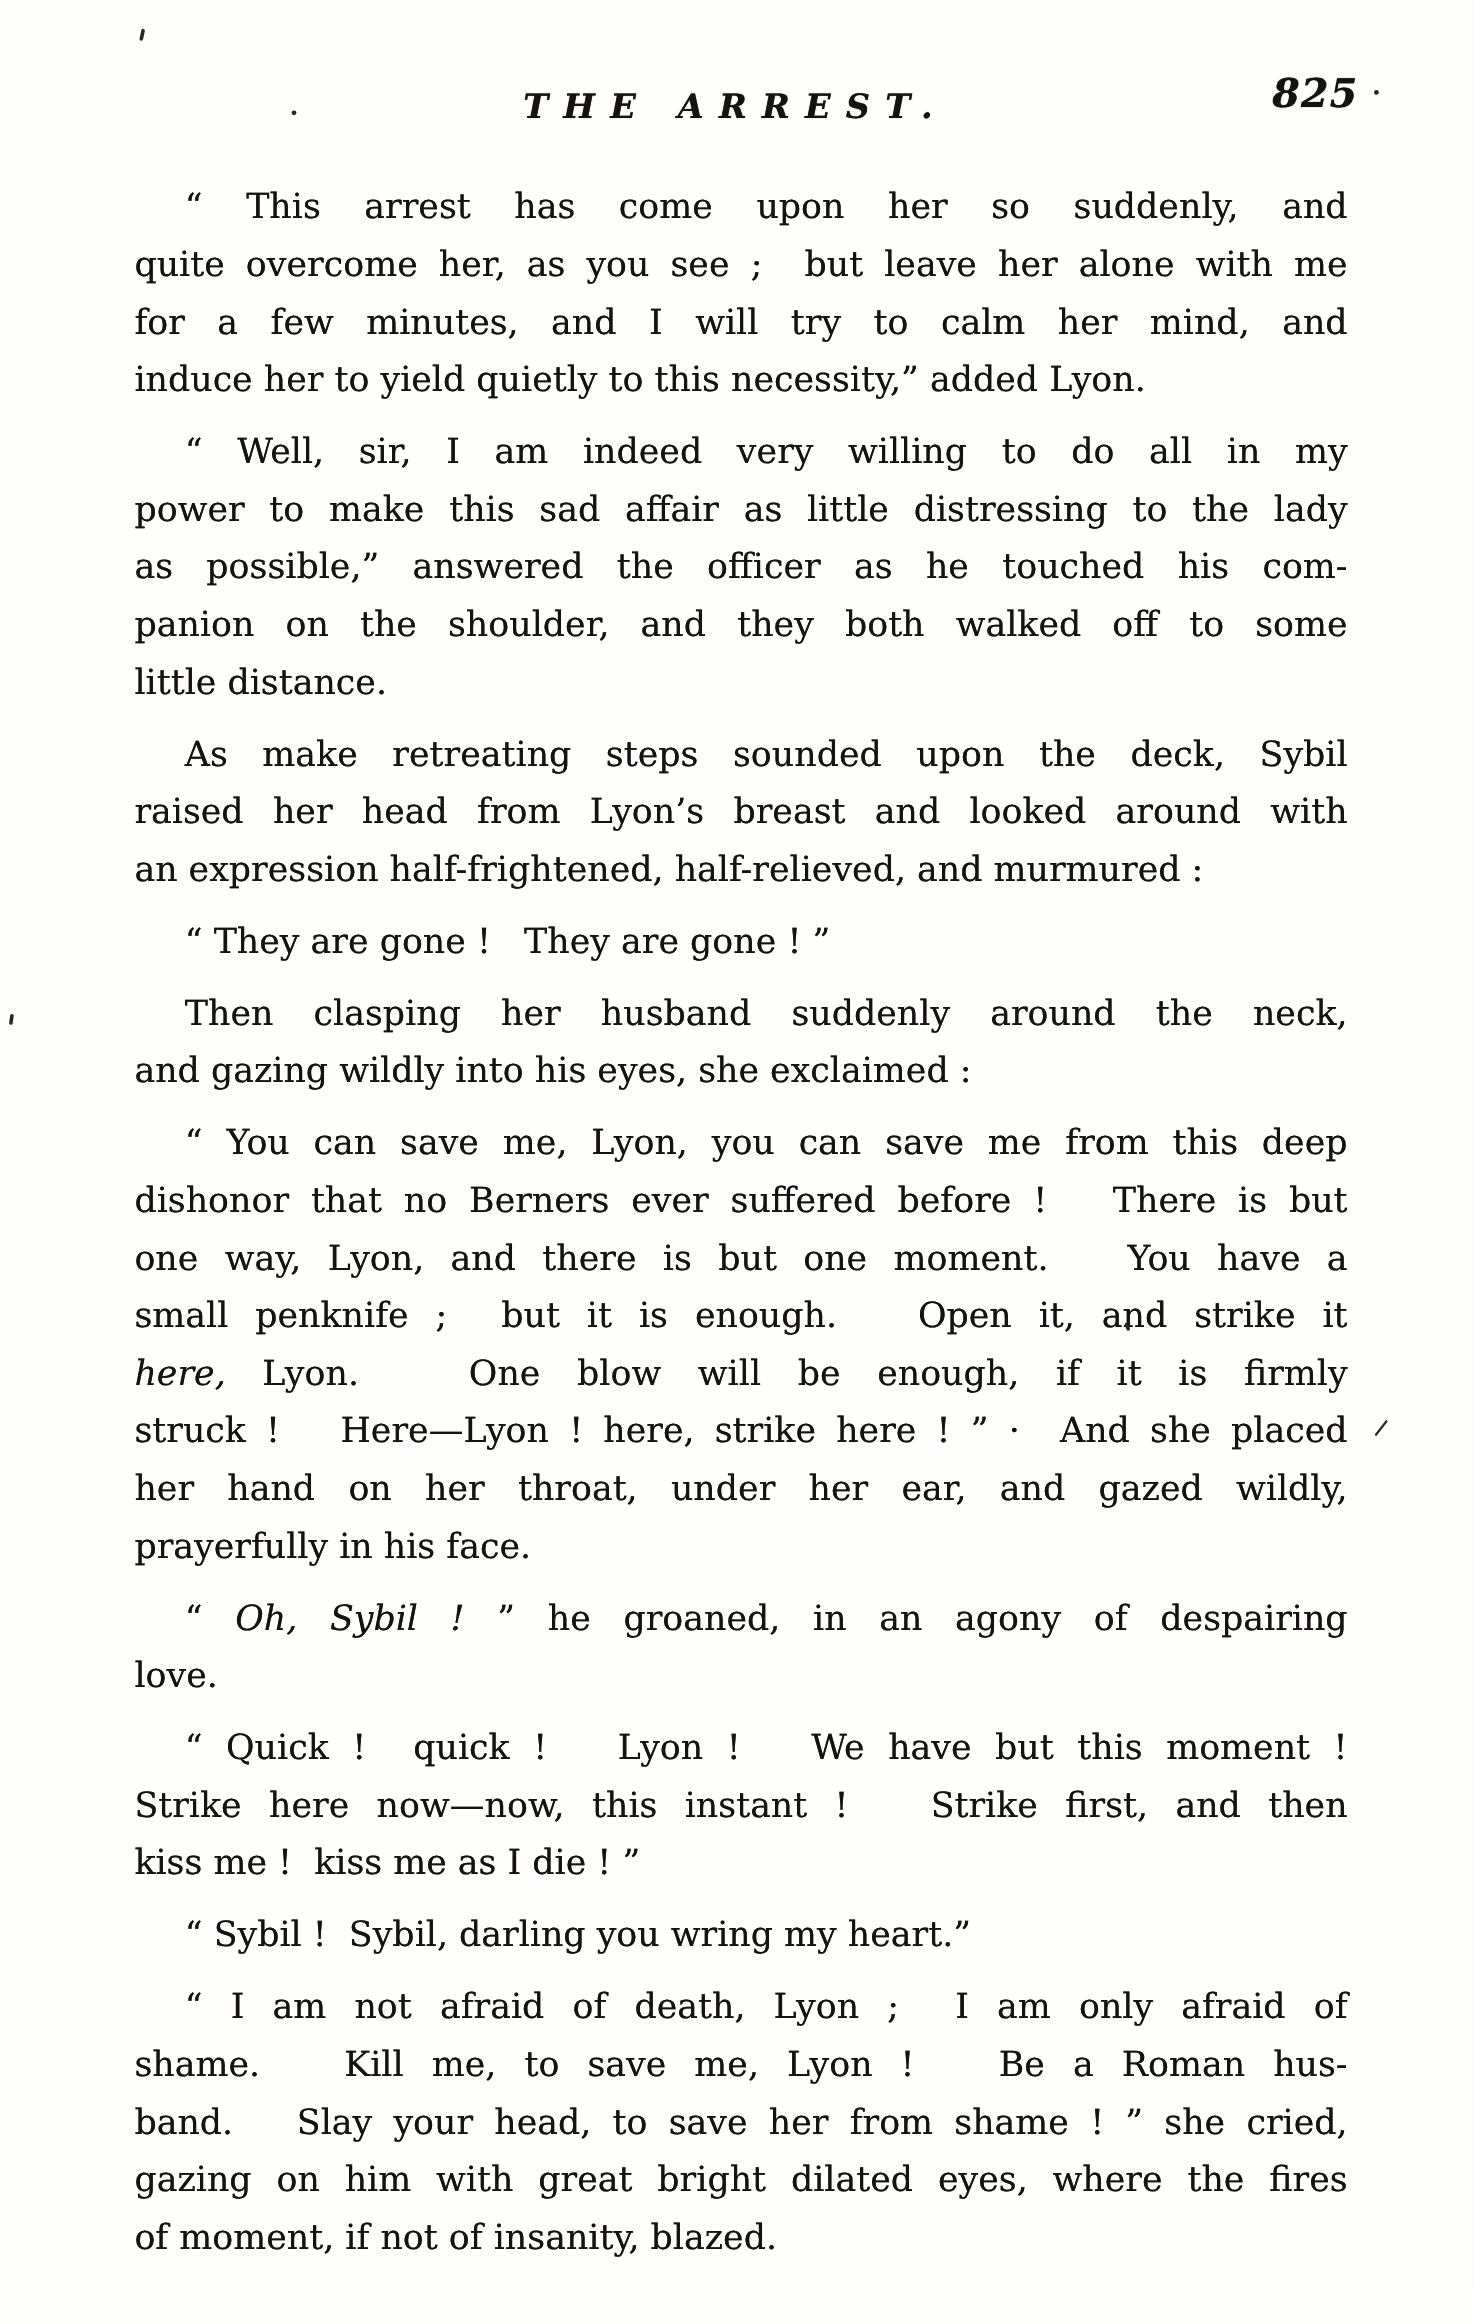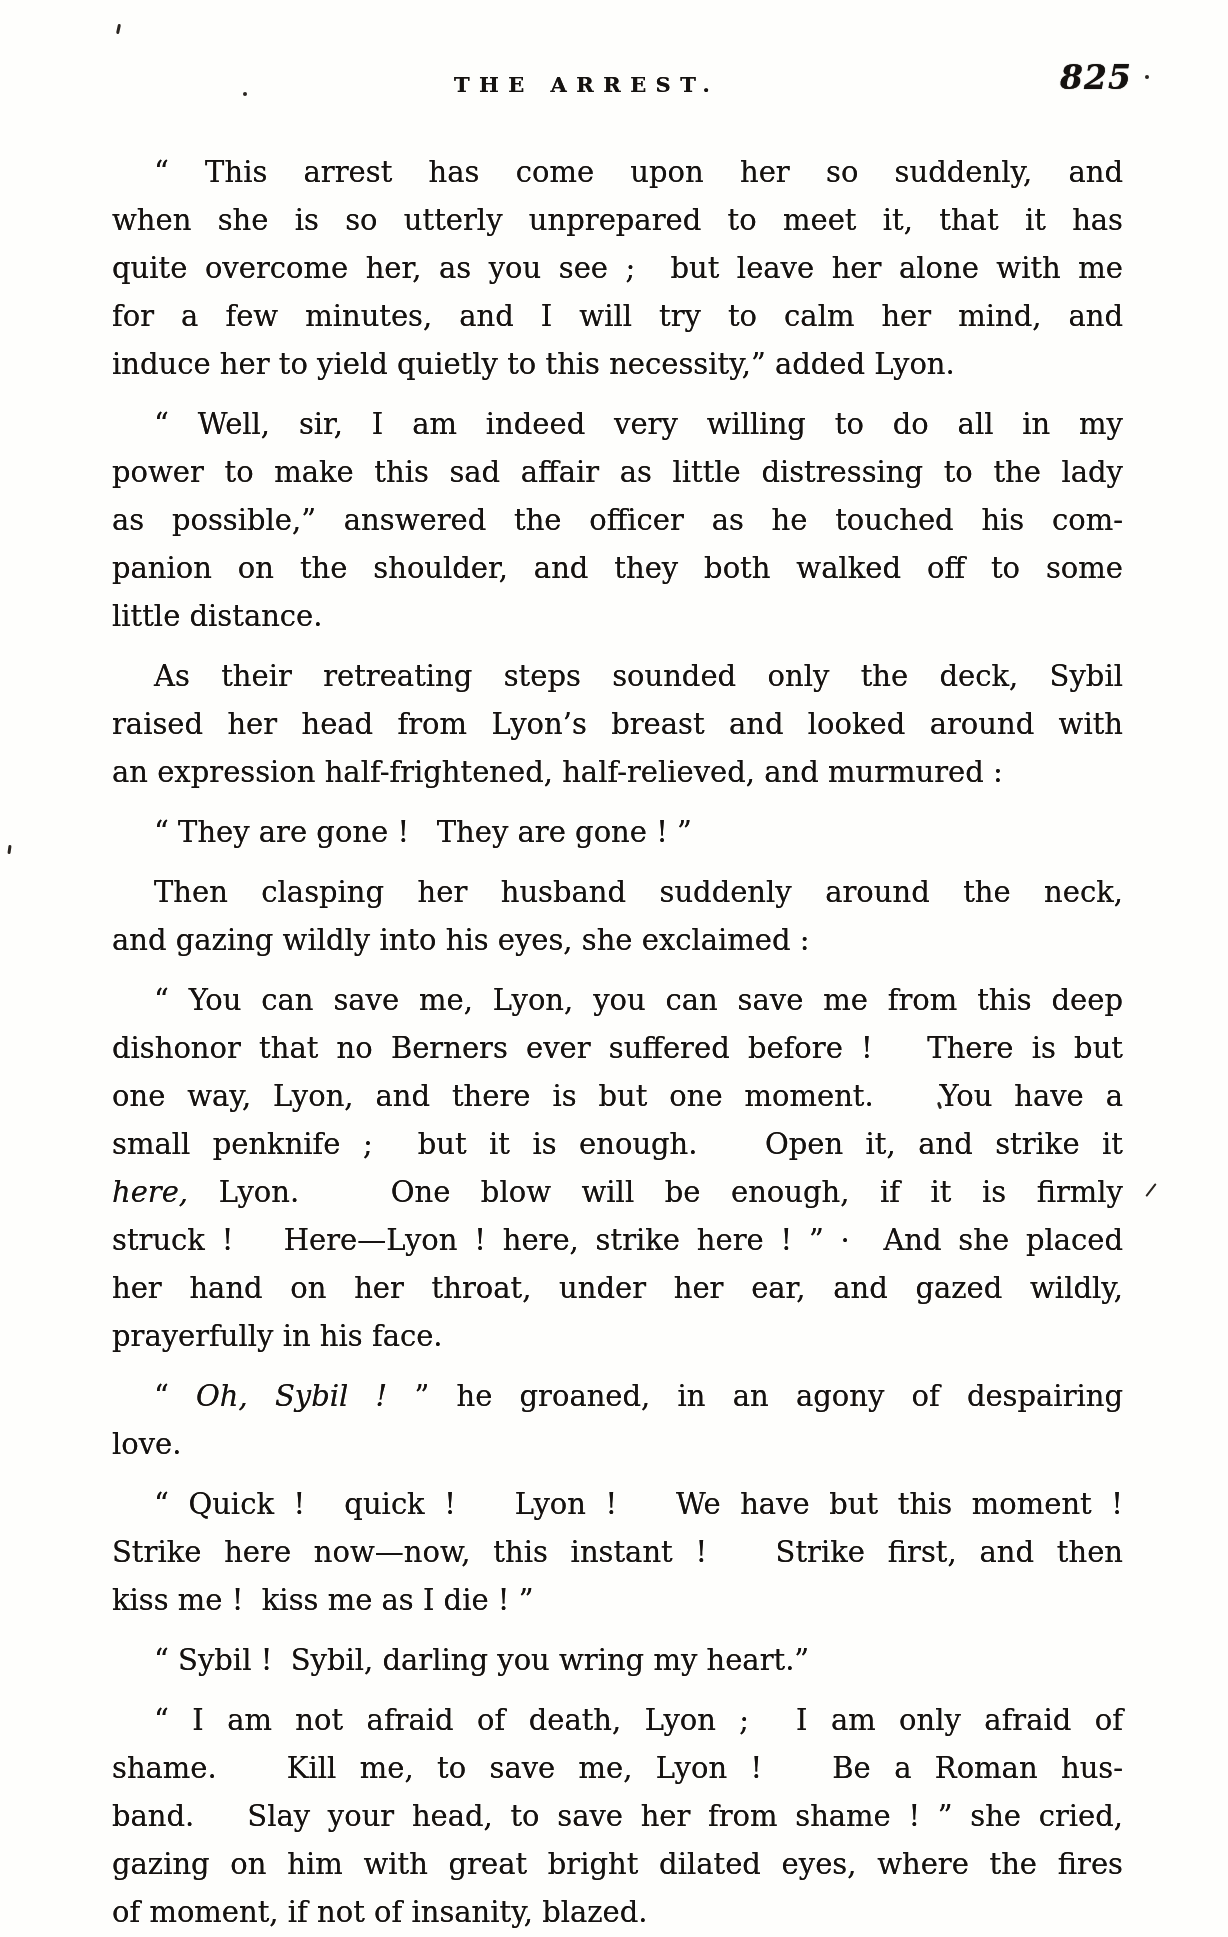--- a/index.html
+++ b/index.html
@@ -10,27 +10,28 @@
     margin: 0 auto;
     background: #fefefc;
     color: #151210;
     font-family: "DejaVu Serif", "Liberation Serif", serif;
     overflow: hidden;
   }
   
   .header { position: absolute; top: 0; left: 0; width: 100%; height: 120px; }
   .running-title {
     position: absolute;
-    left: 454px;
+    left: 436px;
     top: 72px;
-    font-size: 21px;
+    font-size: 28px;
     font-weight: bold;
     letter-spacing: 0.45em;
     white-space: nowrap;
     text-shadow: 0 0 0.6px rgba(20,15,10,0.85);
+    font-style: italic;
   }
   .page-number {
     position: absolute;
     right: 96px;
     top: 58px;
     font-size: 33px;
     font-weight: bold;
     letter-spacing: 1px;
     text-shadow: 0 0 0.8px rgba(20,15,10,0.9);
     font-style: italic;
@@ -71,34 +72,33 @@
 <div class="page">
 
   <div class="header">
     <div class="running-title">THE ARREST.</div>
     <div class="page-number">825</div>
   </div>
 
   <div class="body-text">
       <div class="paragraph">
         <div class="line indent"><span>“ This arrest has come upon her so suddenly, and</span></div>
-        <div class="line"><span>when she is so utterly unprepared to meet it, that it has</span></div>
         <div class="line"><span>quite overcome her, as you see ;  but leave her alone with me</span></div>
         <div class="line"><span>for a few minutes, and I will try to calm her mind, and</span></div>
         <div class="line last"><span>induce her to yield quietly to this necessity,” added Lyon.</span></div>
       </div>
       <div class="paragraph">
         <div class="line indent"><span>“ Well, sir, I am indeed very willing to do all in my</span></div>
         <div class="line"><span>power to make this sad affair as little distressing to the lady</span></div>
         <div class="line"><span>as possible,” answered the officer as he touched his com-</span></div>
         <div class="line"><span>panion on the shoulder, and they both walked off to some</span></div>
         <div class="line last"><span>little distance.</span></div>
       </div>
       <div class="paragraph">
-        <div class="line indent"><span>As their retreating steps sounded only the deck, Sybil</span></div>
+        <div class="line indent"><span>As make retreating steps sounded upon the deck, Sybil</span></div>
         <div class="line"><span>raised her head from Lyon’s breast and looked around with</span></div>
         <div class="line last"><span>an expression half-frightened, half-relieved, and murmured :</span></div>
       </div>
       <div class="paragraph">
         <div class="line indent last"><span>“ They are gone !   They are gone ! ”</span></div>
       </div>
       <div class="paragraph">
         <div class="line indent"><span>Then clasping her husband suddenly around the neck,</span></div>
         <div class="line last"><span>and gazing wildly into his eyes, she exclaimed :</span></div>
       </div>

